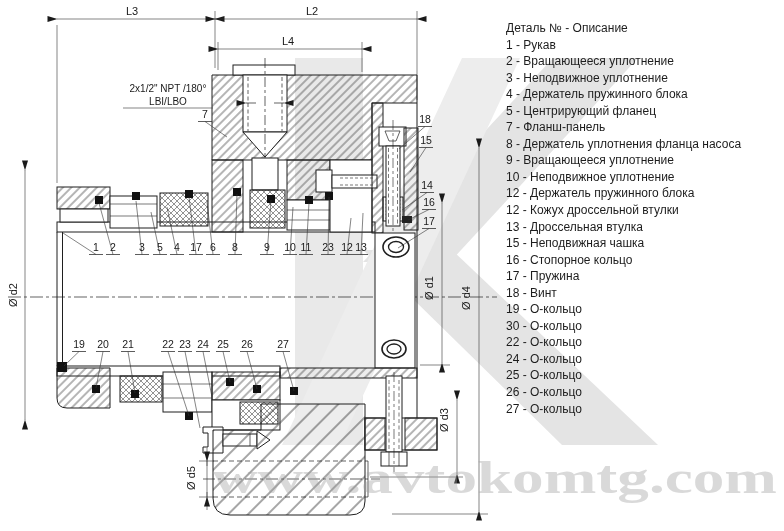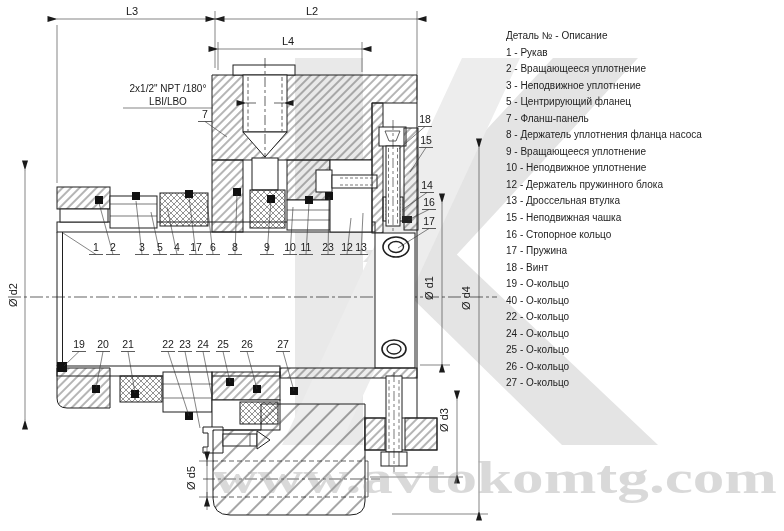--- a/index.html
+++ b/index.html
@@ -1,20 +1,20 @@
 <!DOCTYPE html>
 <html><head>
 <meta charset="utf-8">
 <style>
   html,body{margin:0;padding:0;background:#ffffff;}
   .stage{position:relative;width:784px;height:531px;background:#fff;overflow:hidden;
          font-family:"Liberation Sans",sans-serif;}
   .stage svg{position:absolute;left:0;top:0;}
-  .parts-list{position:absolute;left:506px;top:28px;width:278px;color:#1d1d1d;
-              font-size:10px;line-height:16.55px;white-space:nowrap;}
+  .parts-list{position:absolute;left:506px;top:20px;width:278px;color:#1d1d1d;
+              font-size:12px;line-height:16.55px;white-space:nowrap;}
   .parts-list .phead{margin-bottom:0;}
   .dimtxt{font-size:11px;fill:#1a1a1a;}
   .porttxt{font-size:10px;fill:#1a1a1a;}
   .callout-text{font-size:10.5px;fill:#1a1a1a;}
 </style>
 </head>
 <body>
 
 <div class="stage">
 
@@ -285,33 +285,35 @@
 
   <text x="212" y="493" textLength="565" lengthAdjust="spacingAndGlyphs" font-family="Liberation Serif, serif" font-size="46" font-weight="bold" fill="#9e9e9e" opacity="0.38">www.avtokomtg.com</text>
 </svg>
 
 <div class="parts-list">
   <div class="phead">Деталь № - Описание</div>
   <div id="parts-rows">
         <div class="prow">1 - Рукав</div>
         <div class="prow">2 - Вращающееся уплотнение</div>
         <div class="prow">3 - Неподвижное уплотнение</div>
+        <div class="prow">4 - Держатель пружинного блока</div>
         <div class="prow">5 - Центрирующий фланец</div>
         <div class="prow">7 - Фланш-панель</div>
         <div class="prow">8 - Держатель уплотнения фланца насоса</div>
         <div class="prow">9 - Вращающееся уплотнение</div>
         <div class="prow">10 - Неподвижное уплотнение</div>
         <div class="prow">12 - Держатель пружинного блока</div>
+        <div class="prow">12 - Кожух дроссельной втулки</div>
         <div class="prow">13 - Дроссельная втулка</div>
         <div class="prow">15 - Неподвижная чашка</div>
         <div class="prow">16 - Стопорное кольцо</div>
         <div class="prow">17 - Пружина</div>
         <div class="prow">18 - Винт</div>
         <div class="prow">19 - О-кольцо</div>
-        <div class="prow">40 - О-кольцо</div>
+        <div class="prow">30 - О-кольцо</div>
         <div class="prow">22 - О-кольцо</div>
         <div class="prow">24 - О-кольцо</div>
         <div class="prow">25 - О-кольцо</div>
         <div class="prow">26 - О-кольцо</div>
         <div class="prow">27 - О-кольцо</div>
       </div>
 </div>
 
 </div>
 

